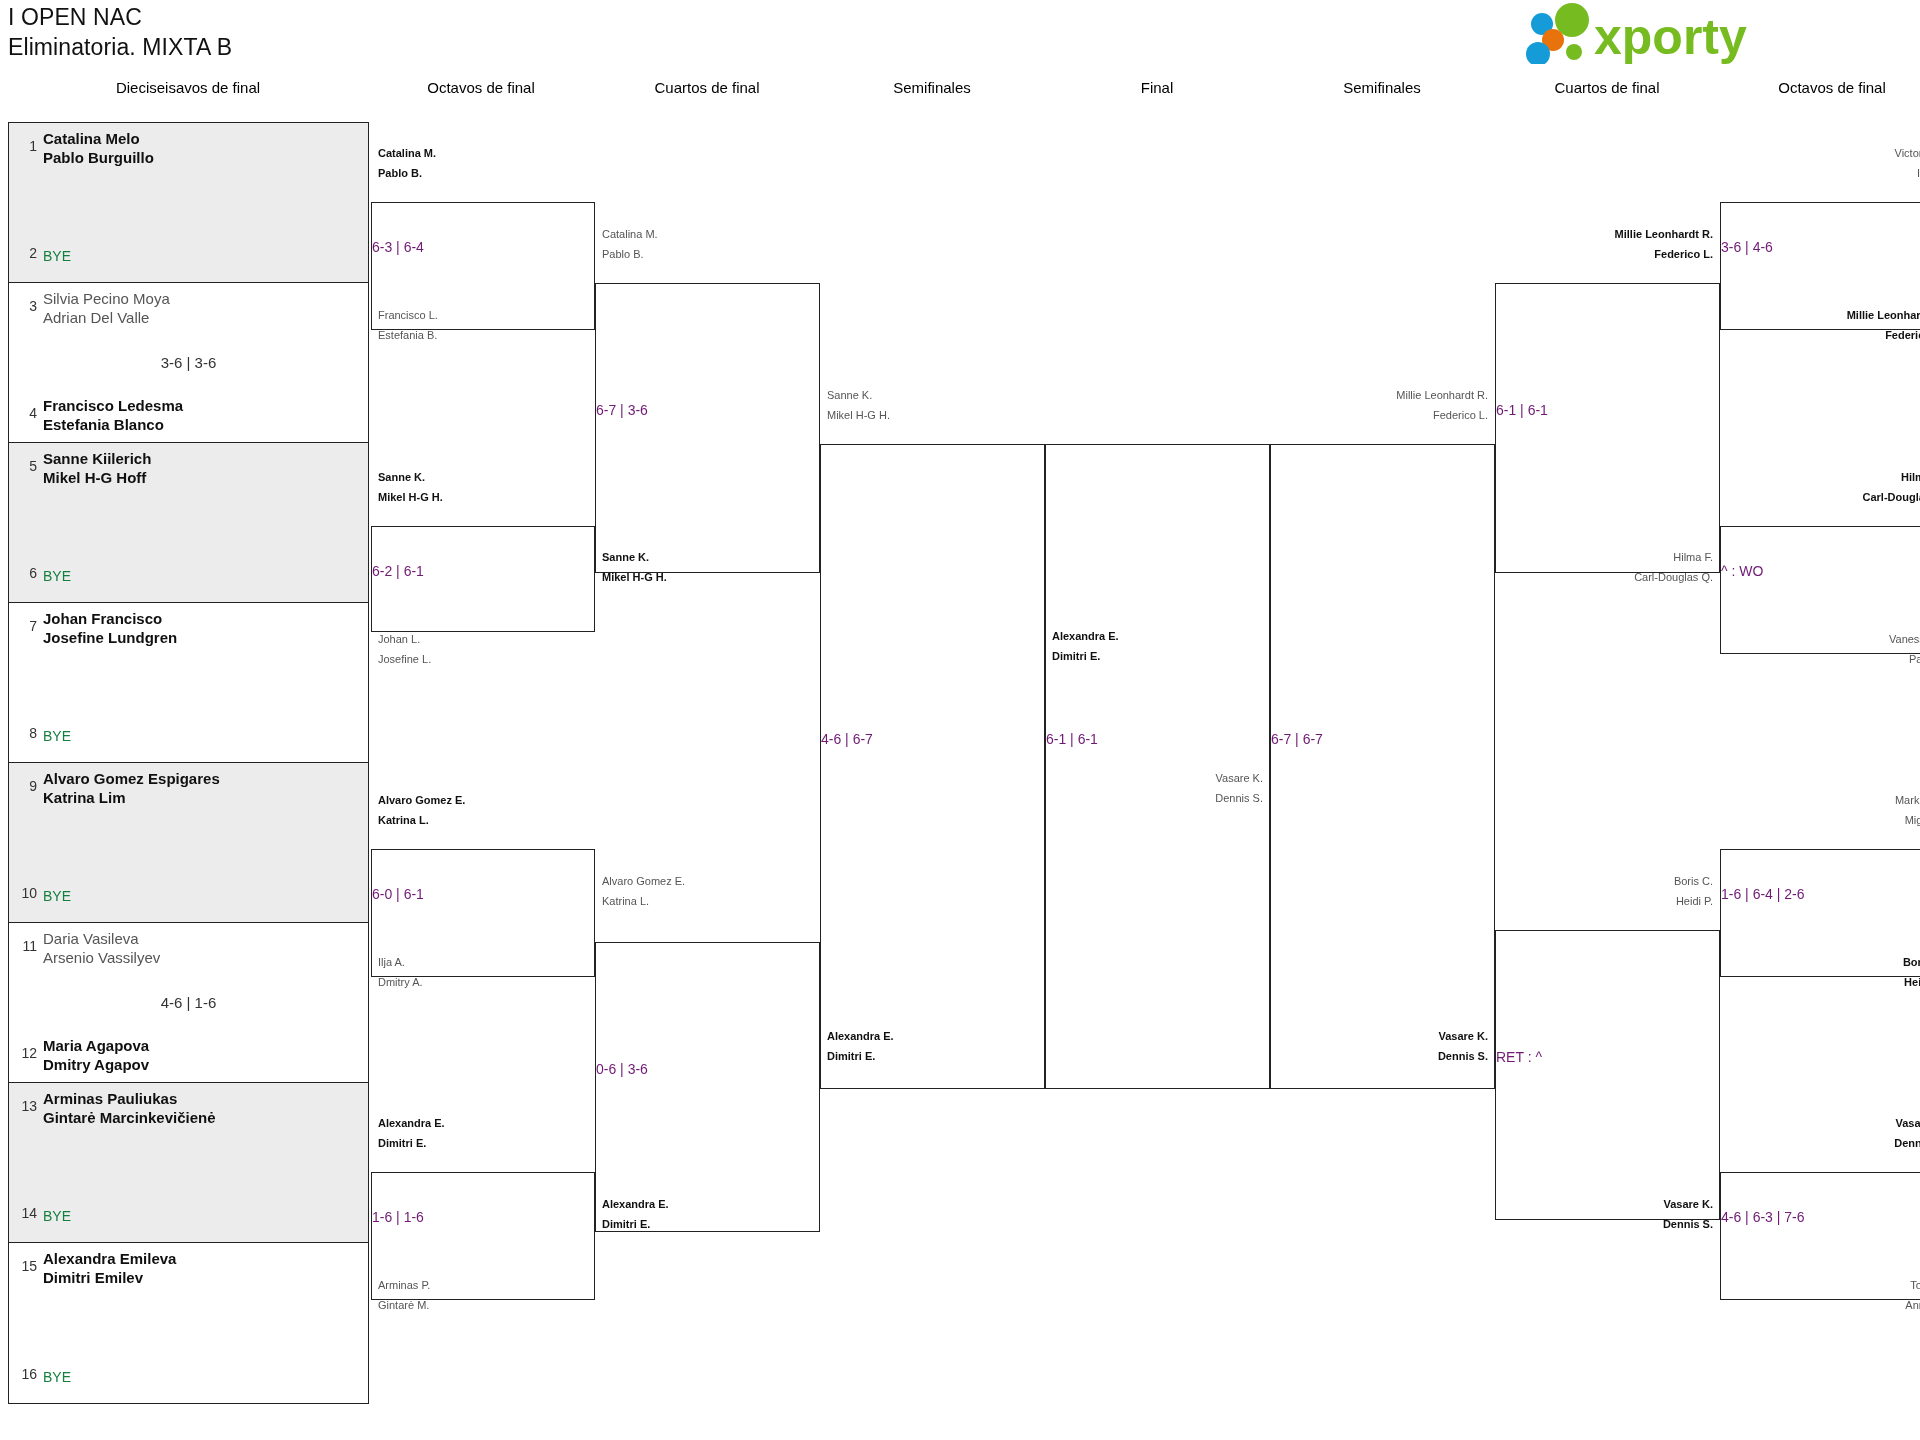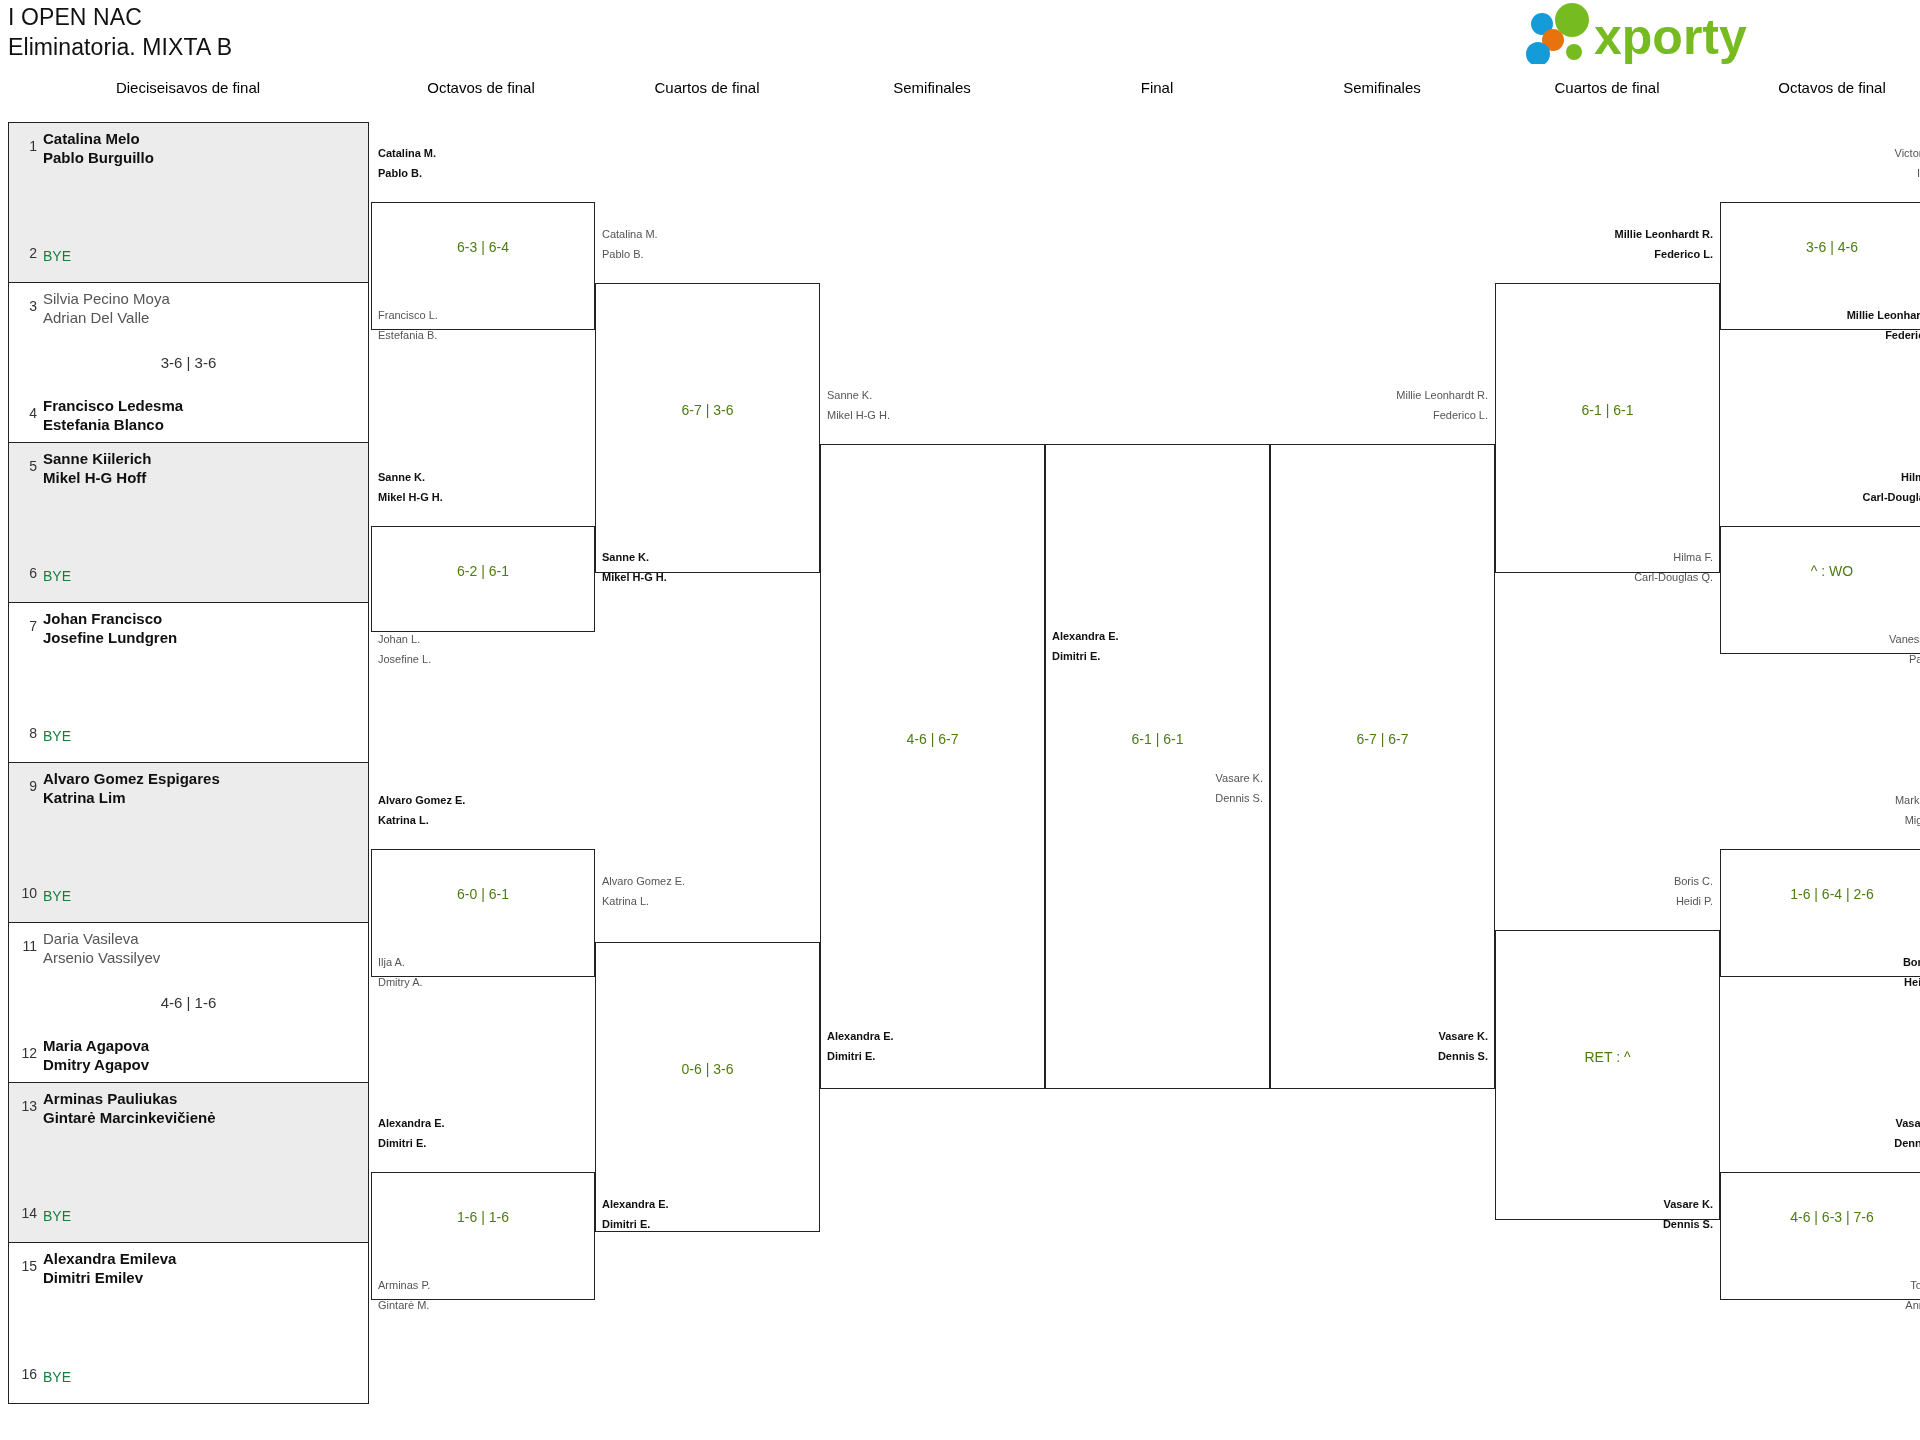--- a/index.html
+++ b/index.html
@@ -36,22 +36,22 @@
   .win{font-weight:700;color:#101010;}
   .lose{font-weight:400;color:#555;}
   .bye{font-size:14px;color:#15803d;line-height:19px;position:absolute;left:34px;top:11px;}
   .seed-score{
     position:absolute;left:0;width:100%;text-align:center;
     font-size:15px;color:#333;top:71px;
   }
   
   .mbox{position:absolute;border:1px solid #222;box-sizing:border-box;background:transparent;}
   .mscore{
-    position:absolute;left:0;width:100%;text-align:center;
-    font-size:14px;color:#4d7c0f;white-space:nowrap;
+    position:absolute;left:0;width:100%;text-align:left;
+    font-size:14px;color:#701a75;white-space:nowrap;
   }
   .side-names{position:absolute;white-space:nowrap;}
   .side-names.l{text-align:left;}
   .side-names.r{text-align:right;}
   .side-names .nm{font-size:11px;line-height:20px;}
 </style>
 </head>
 <body>
 
 <div id="header">

